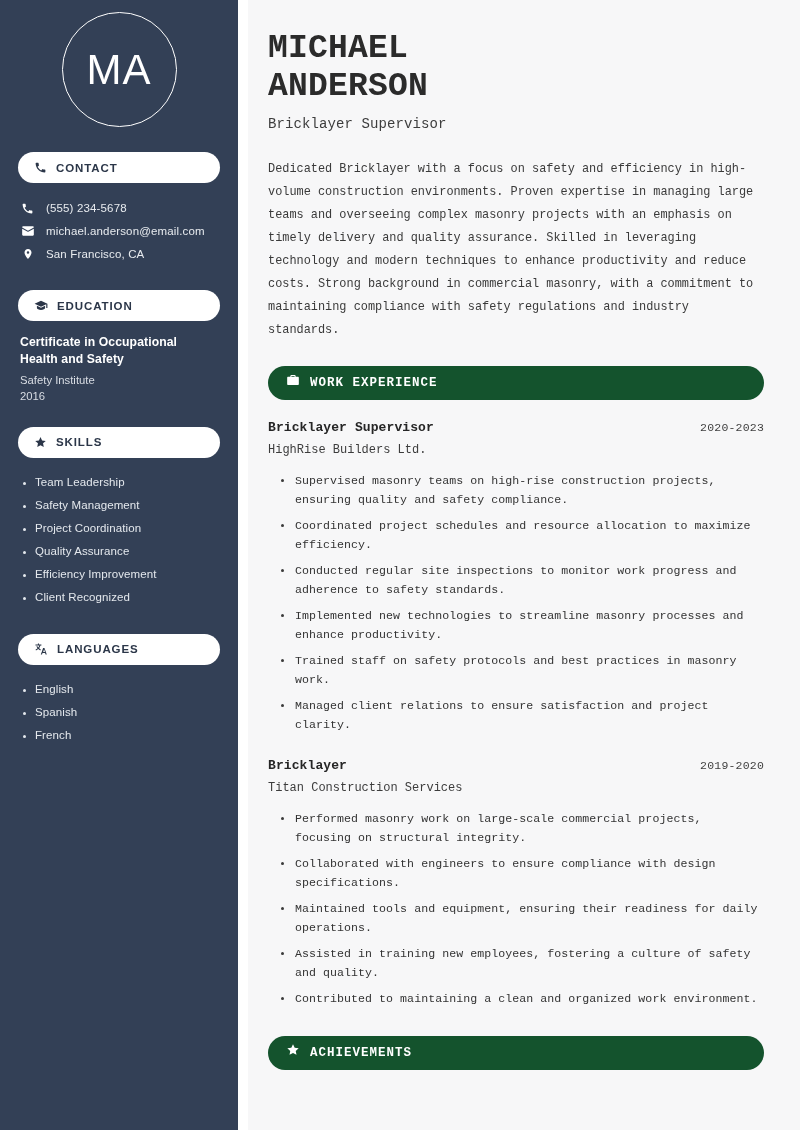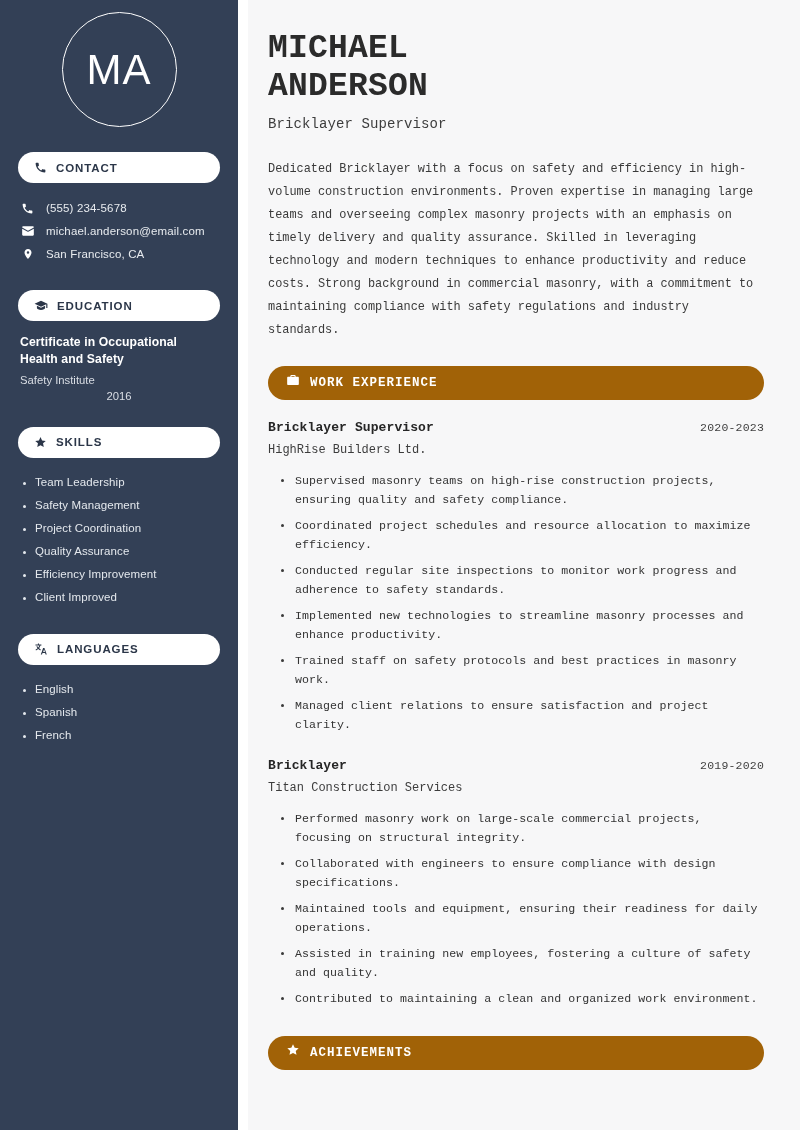--- a/index.html
+++ b/index.html
@@ -89,21 +89,20 @@
   }
   .edu-school {
     margin-top: 5px;
     font-size: 11.3px;
     color: #d9dde4;
   }
   .edu-year {
     margin-top: 4px;
     font-size: 11.3px;
     color: #d9dde4;
-    text-align: center;
   }
 
   .side-list { margin-top: 13px; padding-left: 4px; list-style: none; }
   .side-list li {
     position: relative;
     font-size: 11.5px;
     color: #e4e8ed;
     padding: 5.5px 0 5.5px 13px;
     letter-spacing: 0.1px;
   }
@@ -140,21 +139,21 @@
   .summary {
     margin-top: 26px;
     font-size: 11.9px;
     line-height: 1.93;
     color: #3a3a3a;
     text-align: left;
   }
 
   .dark-pill {
     margin-top: 24px;
-    background: #a16207;
+    background: #14532d;
     border-radius: 20px;
     height: 34px;
     display: flex;
     align-items: center;
     padding: 0 18px;
     gap: 10px;
   }
   .dark-pill .dp-label {
     font-size: 12.5px;
     font-weight: bold;
@@ -278,21 +277,21 @@
       </span>
       <span class="pill-label">SKILLS</span>
     </div>
 
     <ul class="side-list">
       <li>Team Leadership</li>
       <li>Safety Management</li>
       <li>Project Coordination</li>
       <li>Quality Assurance</li>
       <li>Efficiency Improvement</li>
-      <li>Client Improved</li>
+      <li>Client Recognized</li>
     </ul>
 
     <div class="pill">
       <span class="icon">
         <svg width="14" height="14" viewBox="0 0 24 24" fill="#2b3648">
           <path d="M2.5 4.2h4.2V2.6h1.8v1.6h4.2V6H11c-.5 1.9-1.3 3.5-2.4 4.8.9.8 1.9 1.4 3 1.9l-.7 1.7c-1.4-.6-2.6-1.4-3.6-2.4-1.1 1-2.4 1.9-3.9 2.5l-.7-1.7c1.3-.5 2.4-1.2 3.3-2-.8-1-1.4-2.1-1.9-3.4h1.9c.3.8.8 1.6 1.3 2.2.9-1.1 1.5-2.4 1.9-3.6H2.5V4.2z"></path>
           <path d="M15.6 10.2h2.3l4 11.2h-2l-.9-2.7h-4.4l-.9 2.7h-2l3.9-11.2zm.1 6.8h3.1l-1.5-4.6-1.6 4.6z"></path>
         </svg>
       </span>
       <span class="pill-label">LANGUAGES</span>

